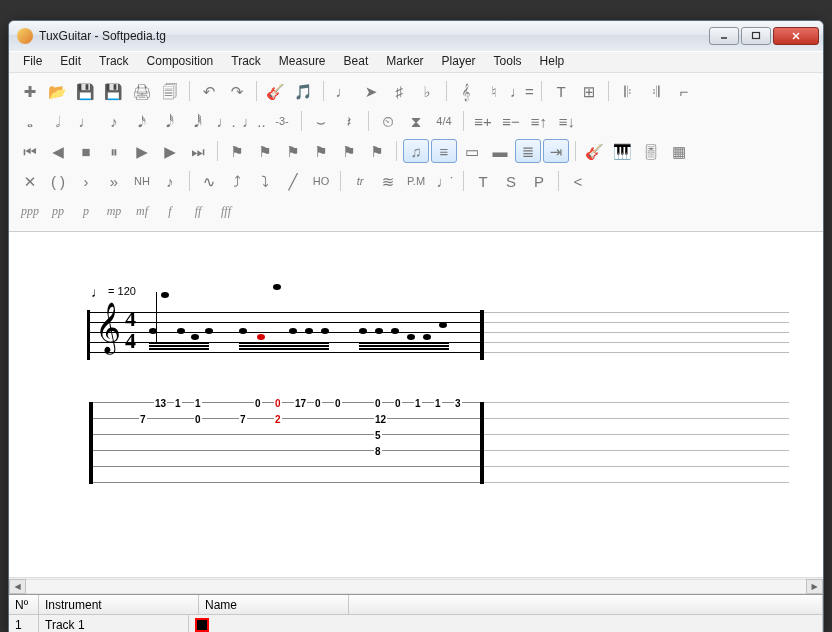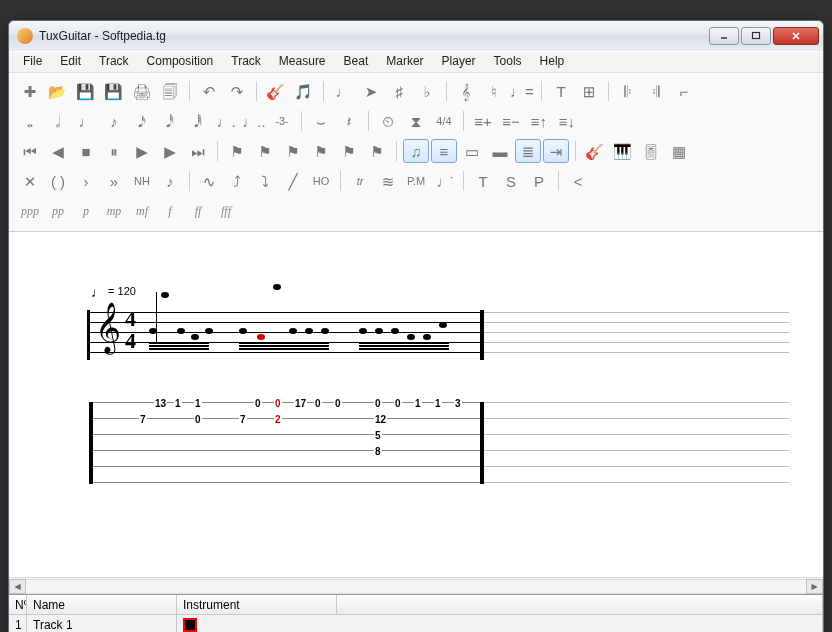--- a/index.html
+++ b/index.html
@@ -106,21 +106,21 @@
   
   .hscroll{height:17px;background:#f0f0f0;border-top:1px solid #ddd;display:flex;align-items:center;}
   .hscroll-btn{width:17px;height:15px;background:#e8e8e8;border:1px solid #c0c0c0;display:flex;align-items:center;justify-content:center;font-size:8px;color:#666;cursor:pointer;}
   .hscroll-track{flex:1;height:15px;background:#f4f4f4;border-top:1px solid #e0e0e0;border-bottom:1px solid #e0e0e0;}
 
   
   .track-table{border-top:1px solid #999;}
   .tt-header{display:flex;background:linear-gradient(to bottom,#fdfdfd,#ececec);height:20px;border-bottom:1px solid #c8c8c8;}
   .tt-row{display:flex;height:20px;background:#f2f2f2;}
   .tt-cell{border-right:1px solid #c8c8c8;padding:2px 6px;display:flex;align-items:center;overflow:hidden;}
-  .col-no{width:18px;}
+  .col-no{width:30px;}
   .col-name{width:150px;}
   .col-inst{width:160px;}
   .col-rest{flex:1;}
   .color-swatch{width:14px;height:14px;background:#000;border:2px solid #f00;}
 </style>
 </head>
 <body>
 
 <div class="window">
 
@@ -381,22 +381,22 @@
 
   <div class="hscroll">
     <div class="hscroll-btn">◀</div>
     <div class="hscroll-track"></div>
     <div class="hscroll-btn">▶</div>
   </div>
 
   <div class="track-table">
     <div class="tt-header">
       <div class="tt-cell col-no">Nº</div>
+      <div class="tt-cell col-inst">Instrument</div>
       <div class="tt-cell col-name">Name</div>
-      <div class="tt-cell col-inst">Instrument</div>
       <div class="tt-cell col-rest"></div>
     </div>
     <div class="tt-row">
       <div class="tt-cell col-no">1</div>
       <div class="tt-cell col-name">Track 1</div>
       <div class="tt-cell col-rest">
         <span class="color-swatch"></span>
       </div>
     </div>
   </div>

